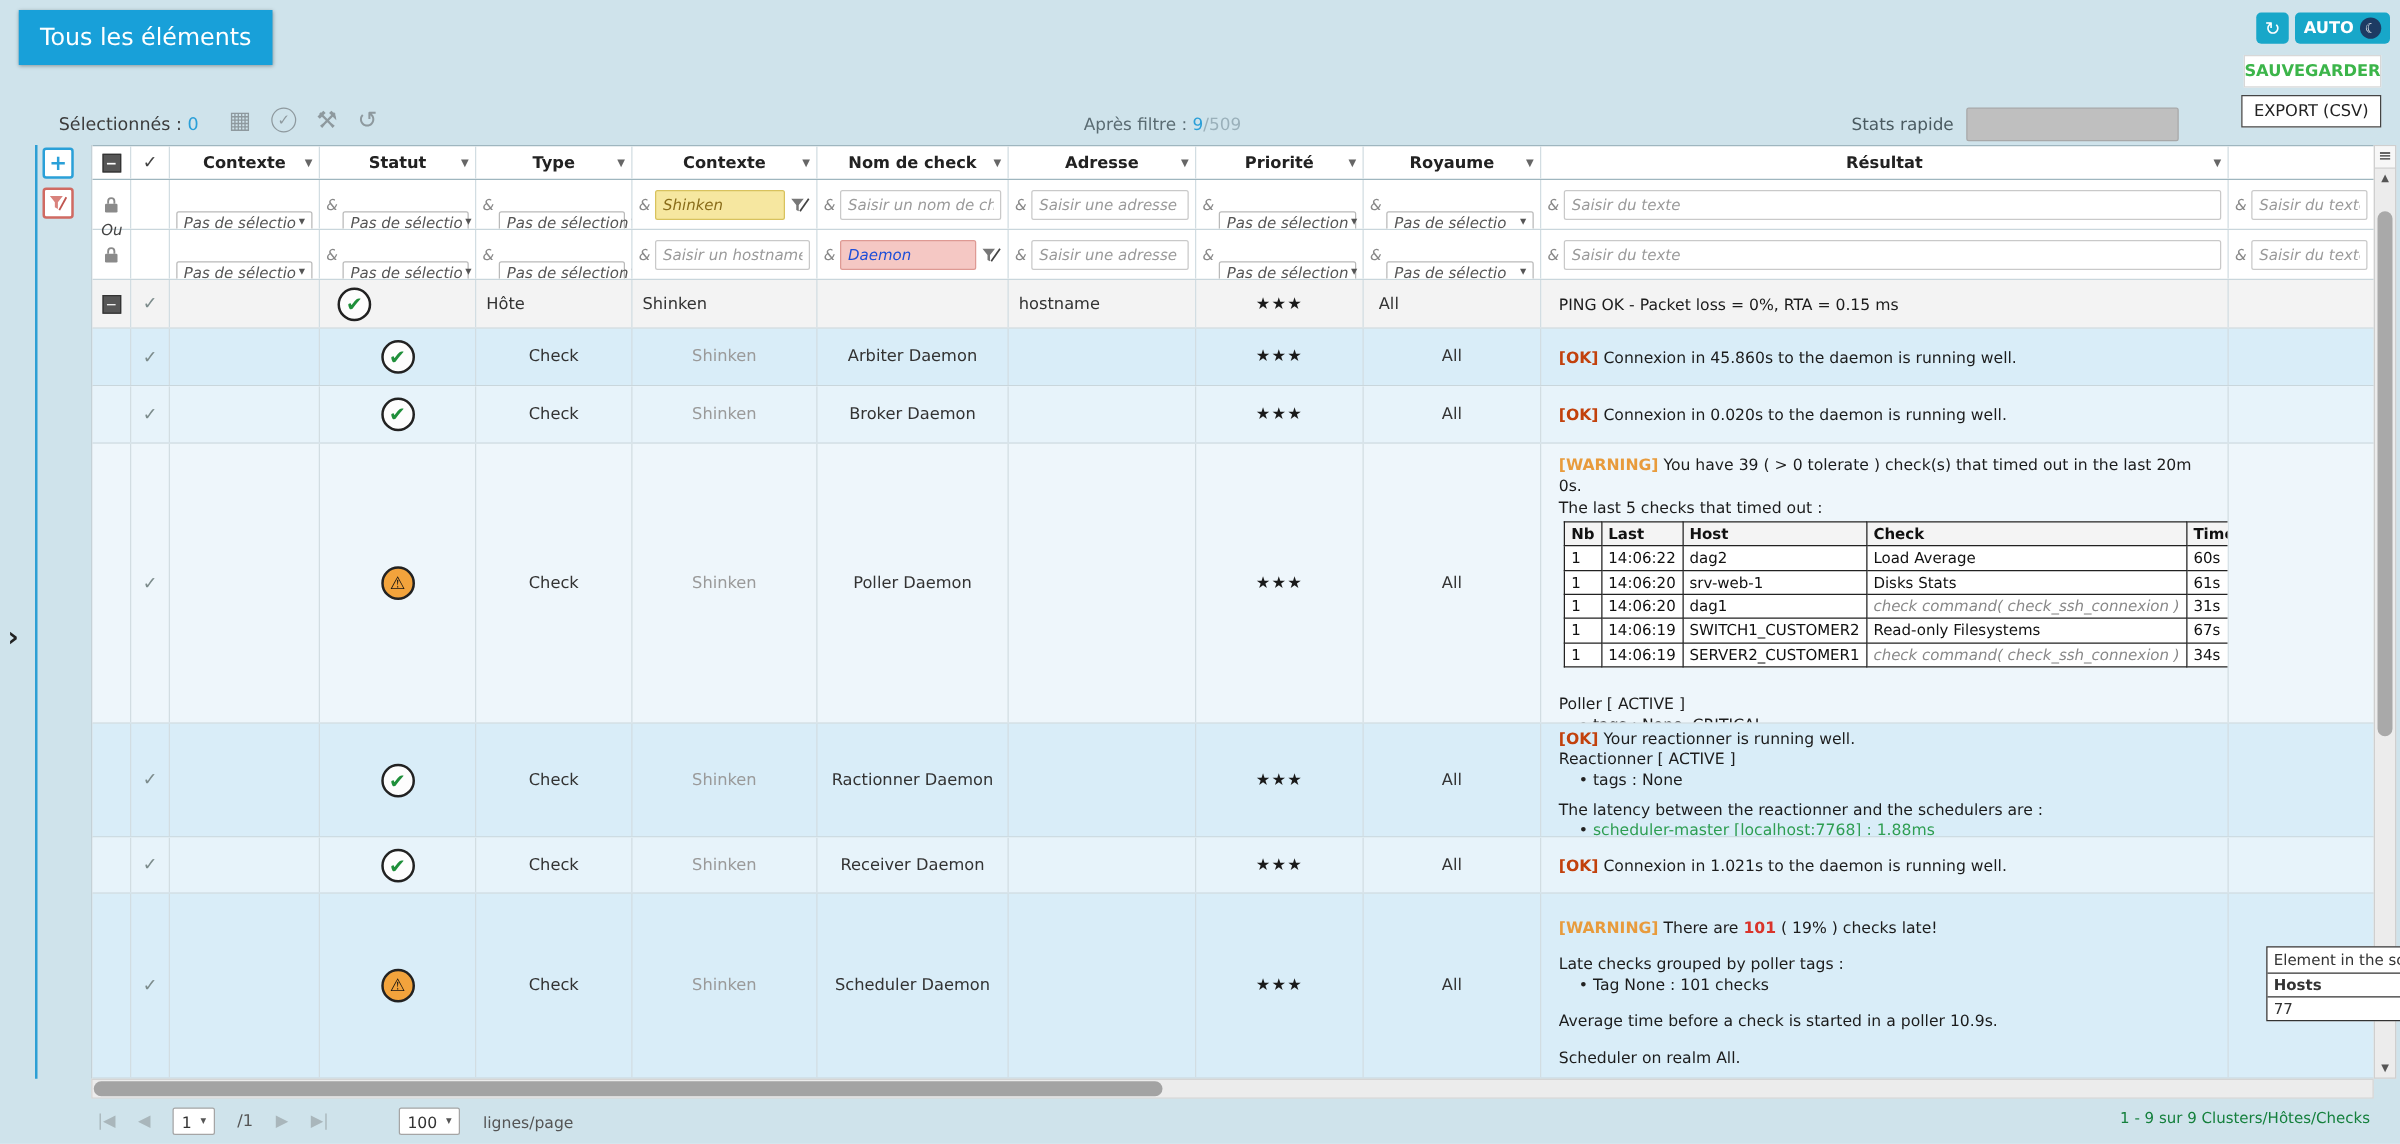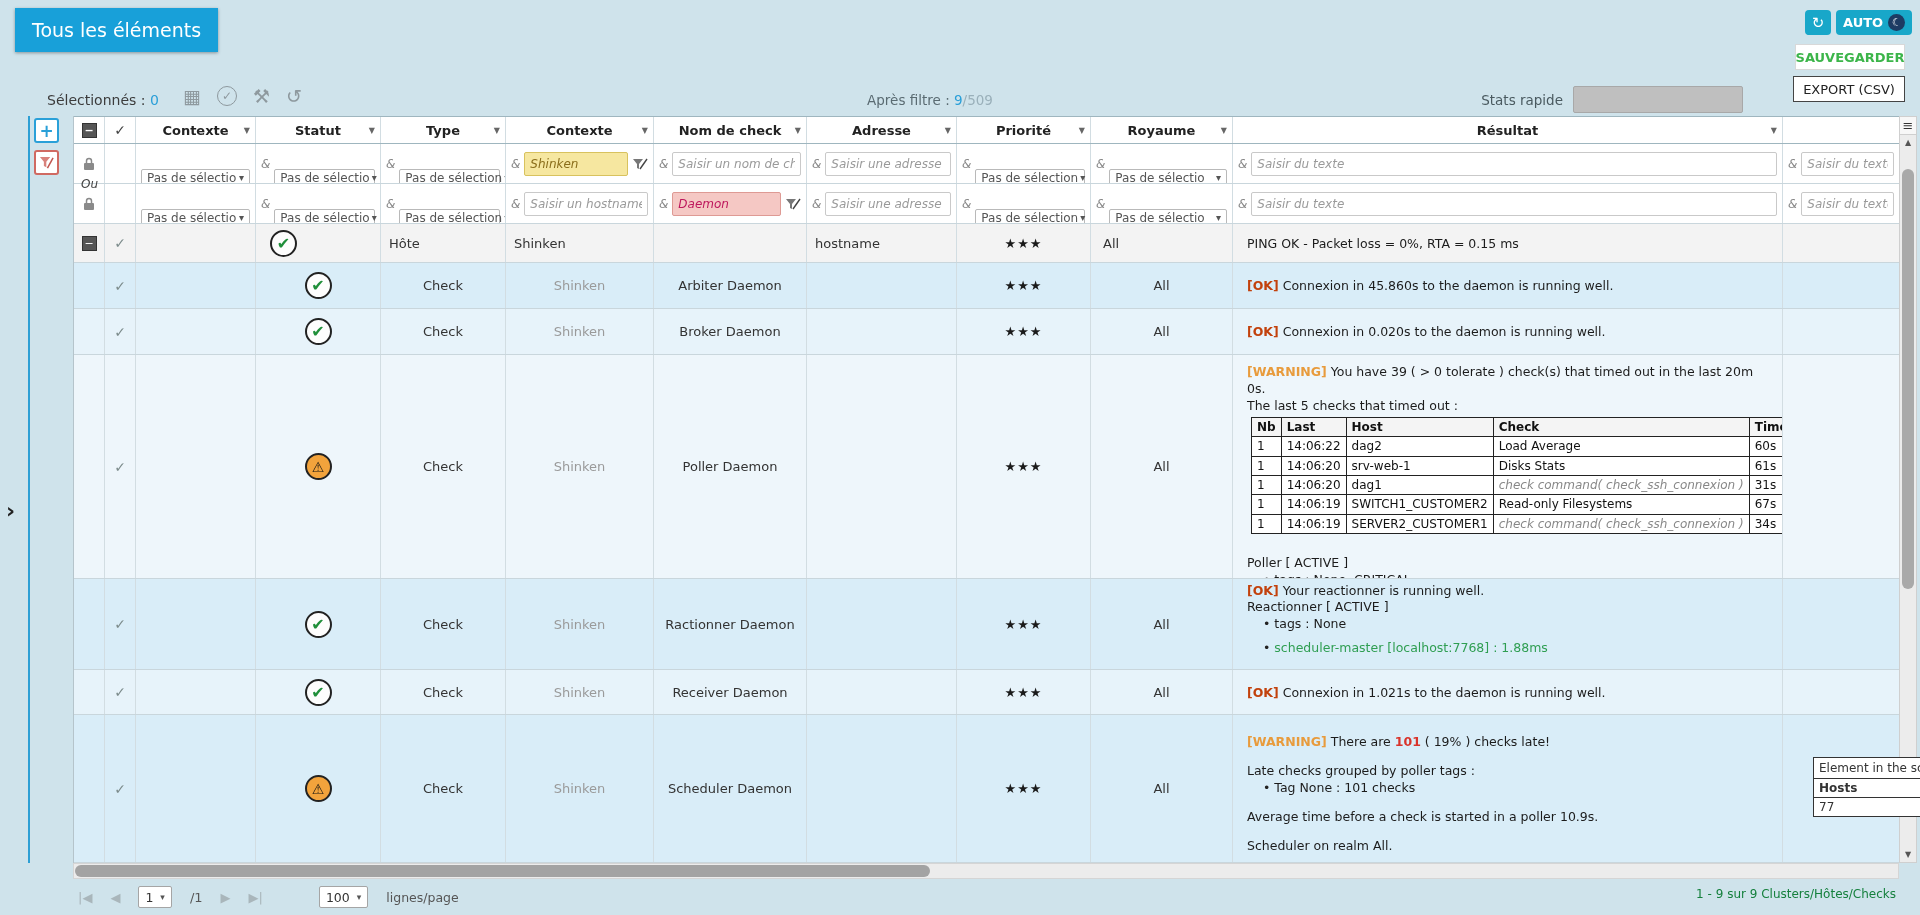--- a/index.html
+++ b/index.html
@@ -57,28 +57,28 @@
   .hc { justify-content:center; position:relative; font-weight:bold; font-size:13px; color:#222; cursor:pointer;}
   .hc .sort { position:absolute; right:5px; font-size:8px; color:#666; }
   .mini-box { width:15px; height:15px; background:#565656; color:#fff; border:1px solid #333;
     display:flex; align-items:center; justify-content:center; font-size:11px; line-height:1; cursor:pointer;}
   .selall { color:#444; font-size:14px; }
   
   .frow { height:40px; background:#fff; }
   .fc { padding:0 5px; gap:4px; }
   .amp { font-style:italic; color:#888; font-size:12px; flex:0 0 auto; }
   .selbox { flex:1; min-width:0; height:17px; background:#fff; border:1px solid #b9b9b9; border-radius:2px;
-    display:flex; align-items:center; justify-content:space-between; padding:0 5px; 
+    display:flex; align-items:center; justify-content:space-between; padding:0 5px; font-style:italic;
     font-size:12px; color:#555; white-space:nowrap; cursor:pointer;margin-top:28px;}
   .selbox .caret { color:#555; font-size:10px; margin-left:2px; }
   input.flt { flex:1; min-width:0; height:24px; border:1px solid #c9c9c9; border-radius:2px; padding:0 5px;
     font-style:italic; font-size:12px; color:#444; background:#fff; font-family:inherit; }
   input.flt::placeholder { color:#9a9a9a; font-style:italic; }
   input.flt.yellow { background:#f6e7a0; border-color:#d8c25e; color:#8a6d1a; }
-  input.flt.pink { background:#f5c8c4; border-color:#de9a94; color:#be185d; }
+  input.flt.pink { background:#f5c8c4; border-color:#de9a94; color:#1d4ed8; }
   .funnel { flex:0 0 auto; cursor:pointer; display:flex; }
   .ou { position:absolute; left:7px; top:61px; font-style:italic; font-size:12px; color:#444; }
   
   .r0 { height:39px; background:#f3f3f3; }
   .r1 { height:46px; background:#d9edf8; }
   .r2 { height:46px; background:#e7f3fa; }
   .r3 { height:224px; background:#eef6fb; }
   .r4 { height:91px; background:#d9edf8; }
   .r5 { height:45px; background:#e7f3fa; }
   .r6 { height:148px; background:#d9edf8; }
@@ -517,20 +517,21 @@
     <div class="cell dc center host-gray">Shinken</div>
     <div class="cell dc center">Ractionner Daemon</div>
     <div class="cell dc"></div>
     <div class="cell dc center stars">★★★</div>
     <div class="cell dc center">All</div>
     <div class="cell res pad4" style="display:block">
       <div><span class="ok-tag">[OK]</span><span> Your reactionner is running well.</span></div>
       <div>Reactionner [ ACTIVE ]</div>
       <div class="bullet">tags : None</div>
       <div class="gap8"></div>
+      <div>The latency between the reactionner and the schedulers are :</div>
       <div class="bullet"><span class="green-link">scheduler-master [localhost:7768] : 1.88ms</span></div>
     </div>
     <div class="cell"></div>
   </div>
 
   <div class="trow r5">
     <div class="cell"></div>
     <div class="cell dc center">
         <span class="rowcheck">✓</span>
       </div>

